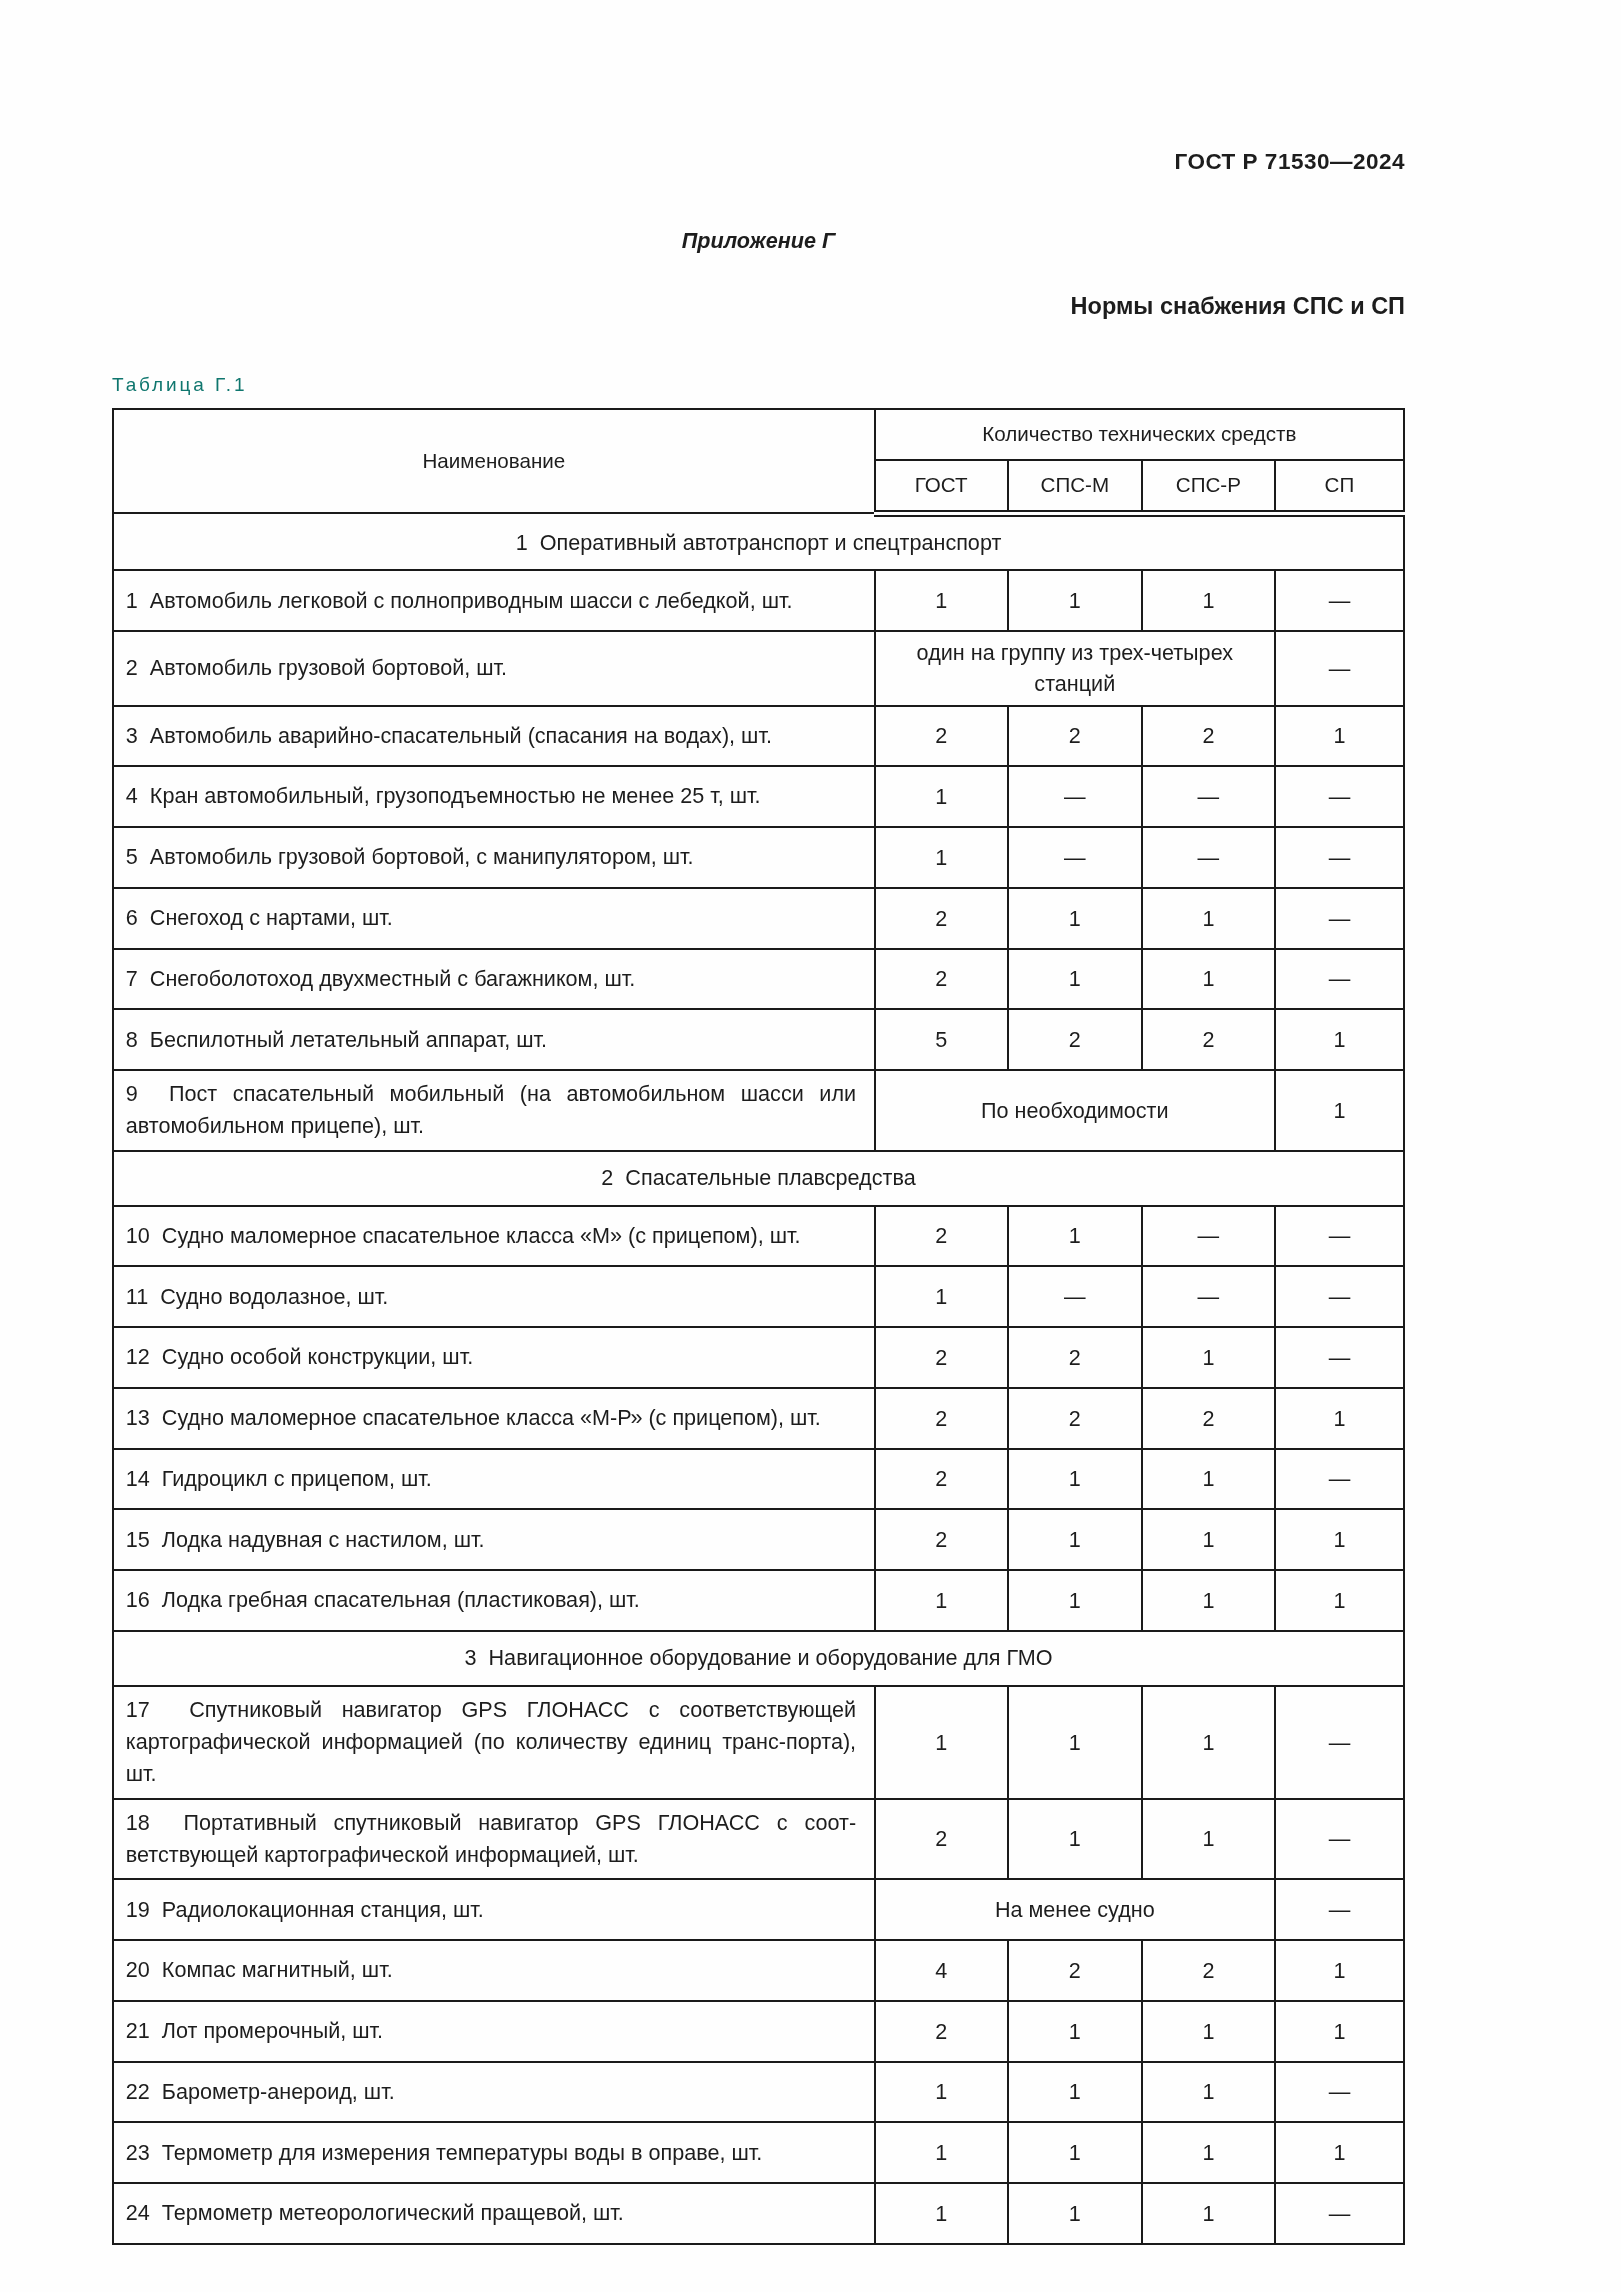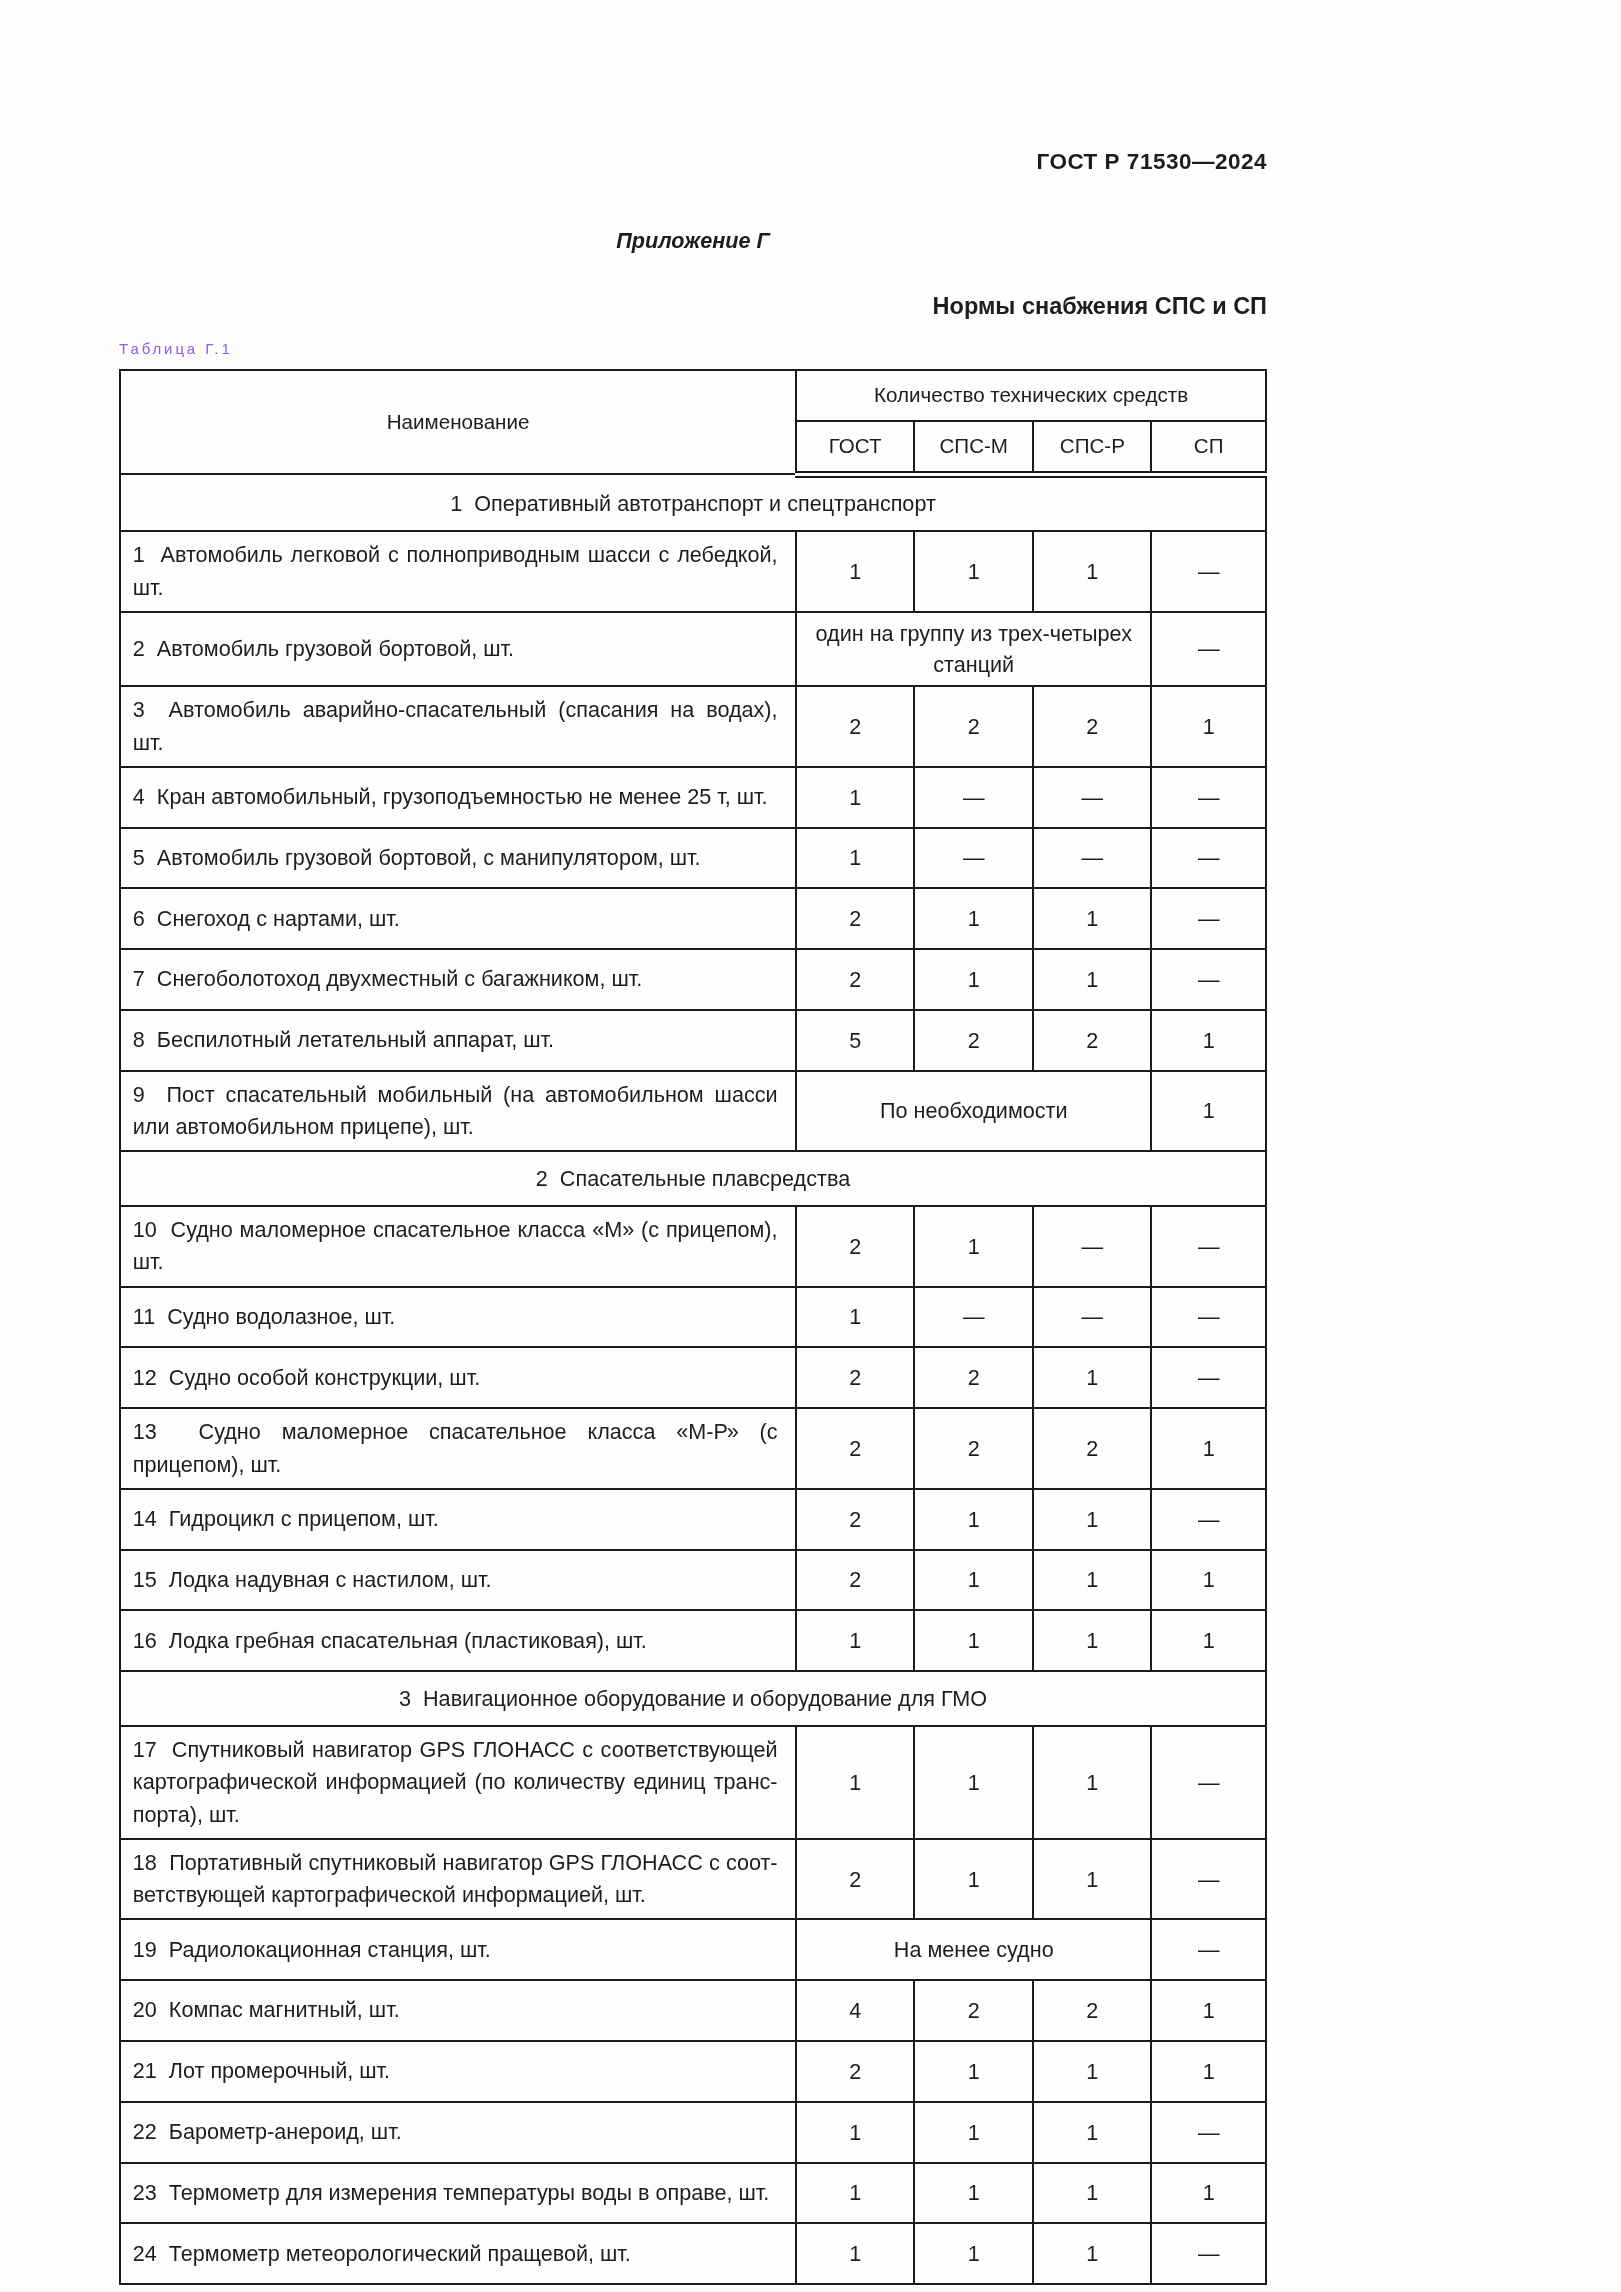--- a/index.html
+++ b/index.html
@@ -7,23 +7,23 @@
     position: relative;
     width: 1621px;
     height: 2293px;
     background: #fefefe;
     font-family: "Liberation Sans", "DejaVu Sans", sans-serif;
     color: #1d1d1d;
     overflow: hidden;
   }
   .content {
     position: absolute;
-    left: 119px;
+    left: 112px;
     top: 0;
-    width: 1148px;
+    width: 1293px;
   }
   .doc-code {
     margin-top: 149px;
     text-align: right;
     font-weight: bold;
     font-size: 22.5px;
     letter-spacing: 0.5px;
   }
   .appendix {
     margin-top: 51px;
@@ -33,24 +33,24 @@
     line-height: 1.4;
     font-style: italic;
   }
   .main-title {
     margin-top: 37px;
     text-align: right;
     font-weight: bold;
     font-size: 23.5px;
   }
   .table-label {
-    margin-top: 20px;
-    font-size: 15px;
+    margin-top: 54px;
+    font-size: 19px;
     letter-spacing: 2.9px;
-    color: #8b5cf6;
+    color: #0f766e;
   }
   table.gost {
     width: 100%;
     border-collapse: collapse;
     table-layout: fixed;
     margin-top: 11.8px;
     border: 2.9px solid #1a1a1a;
   }
   table.gost th, table.gost td {
     border: 2.9px solid #1a1a1a;

